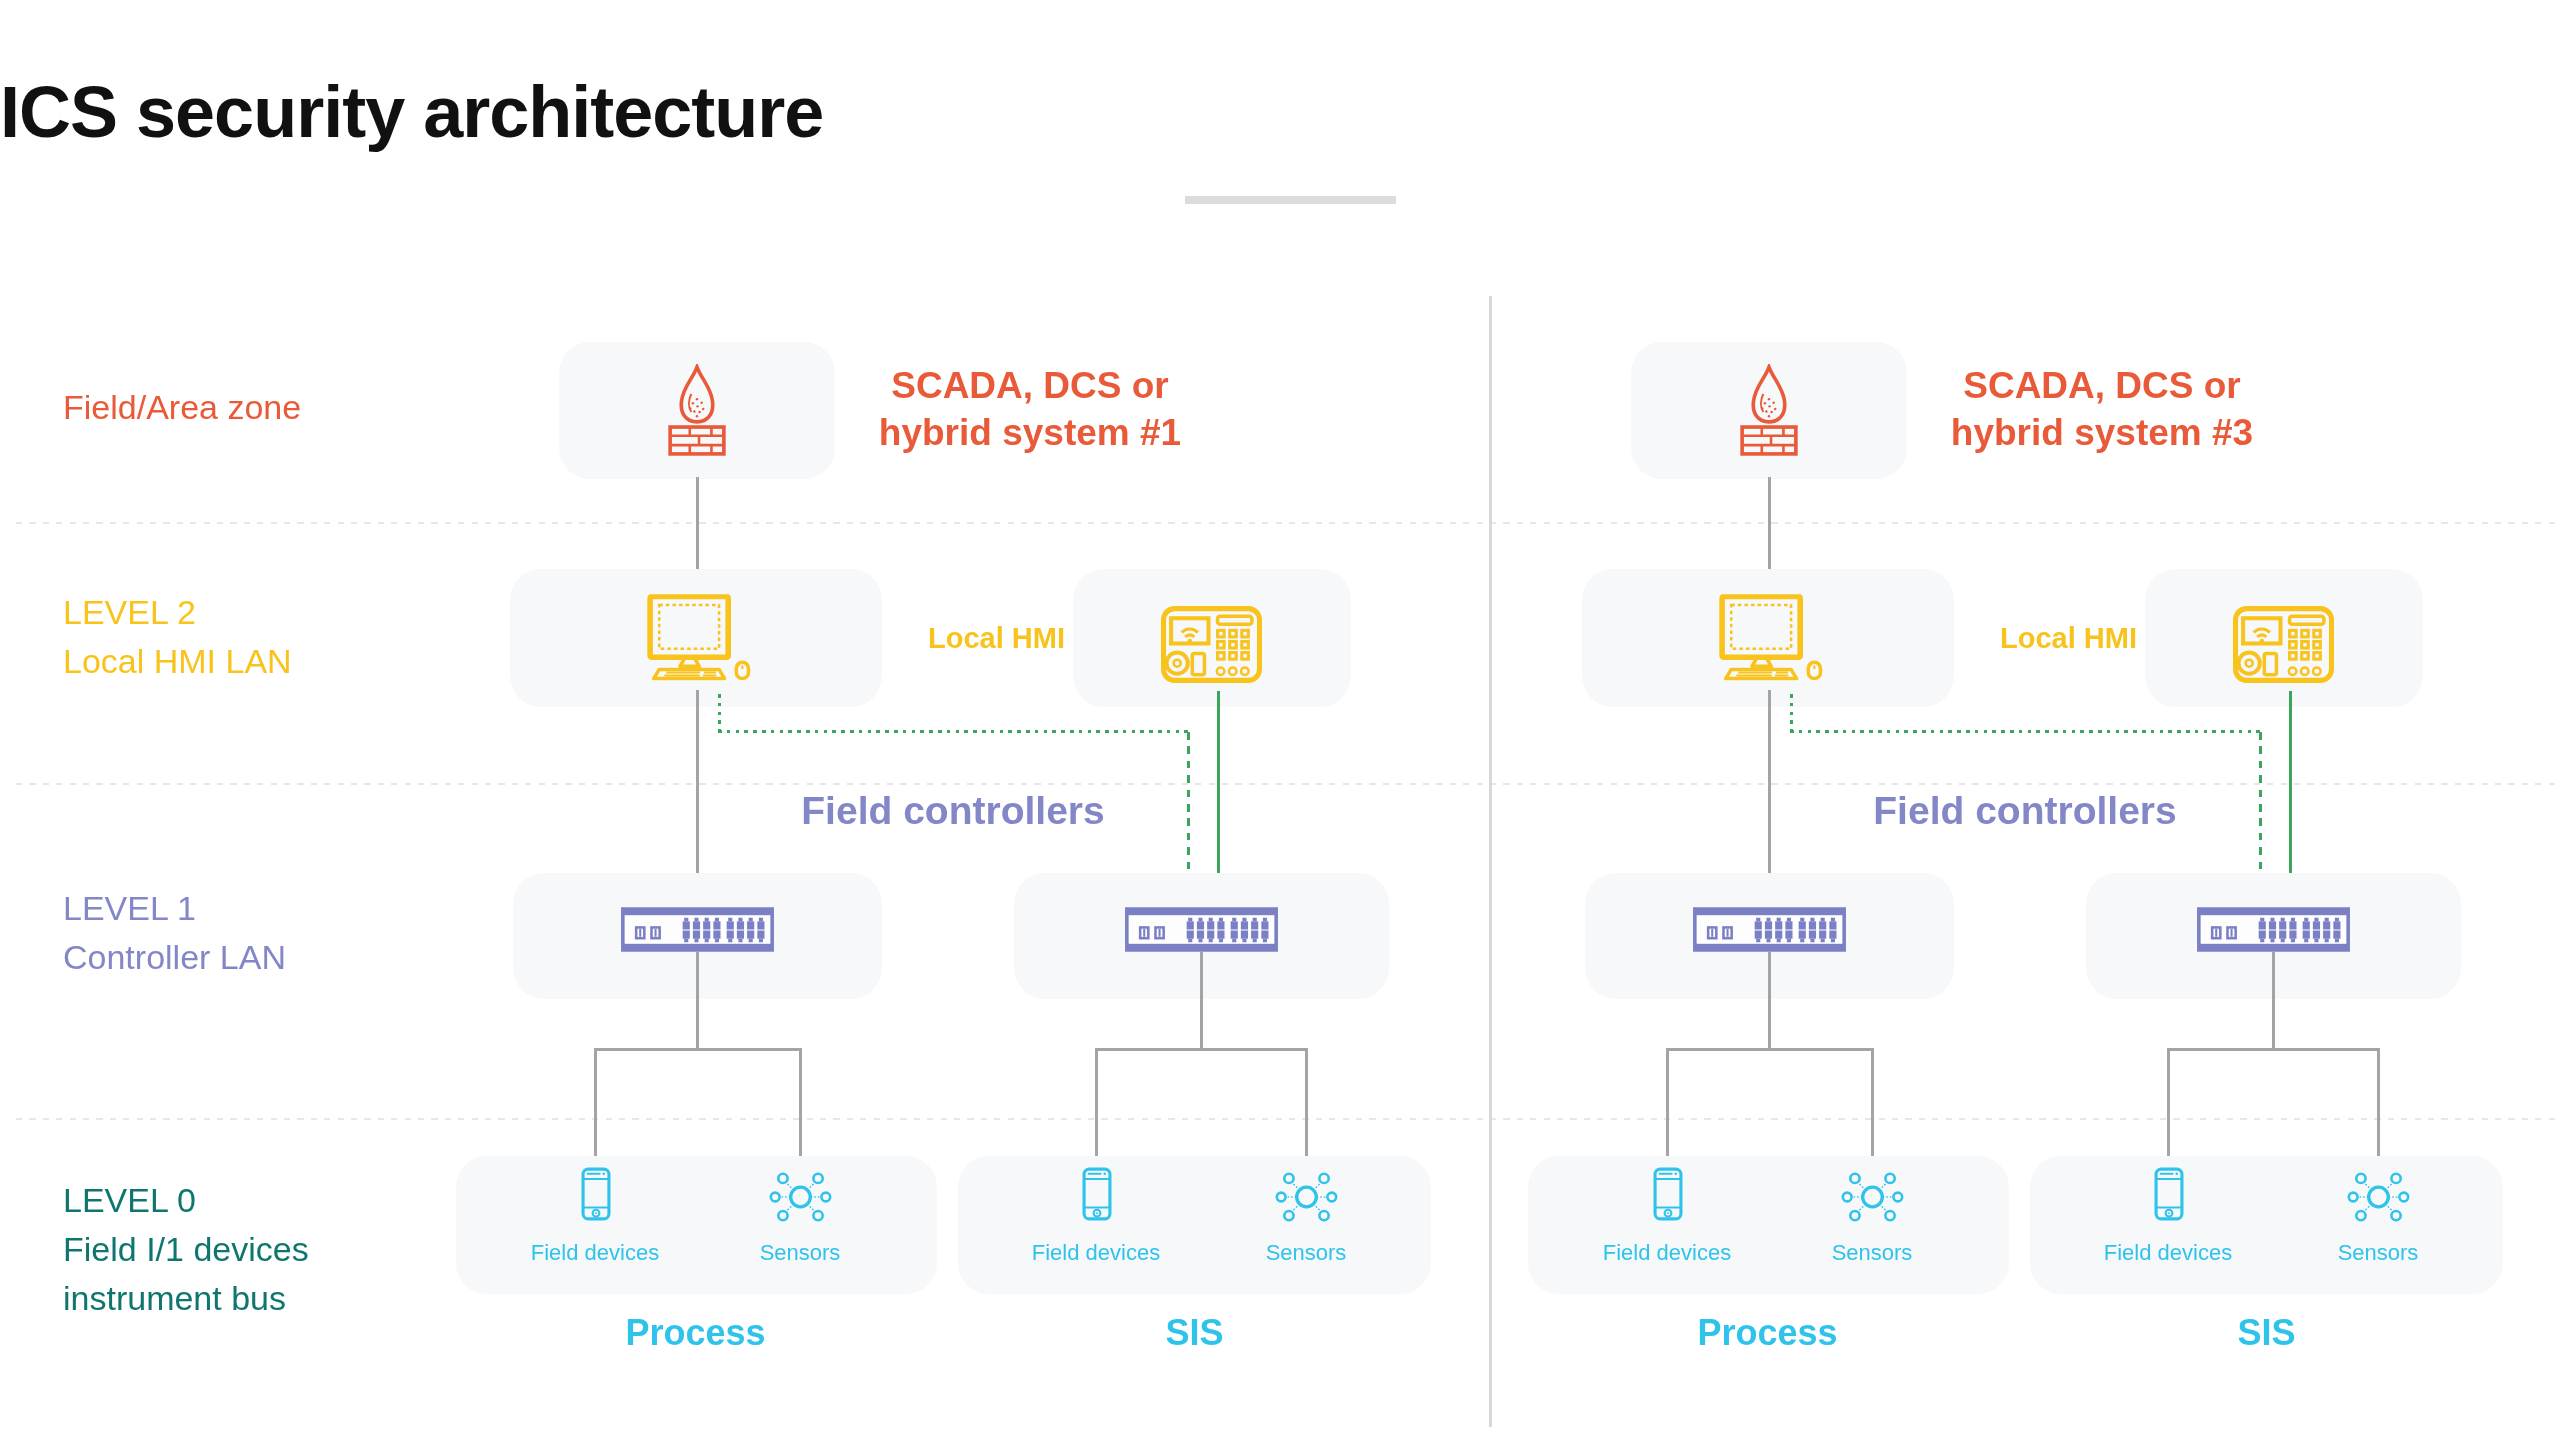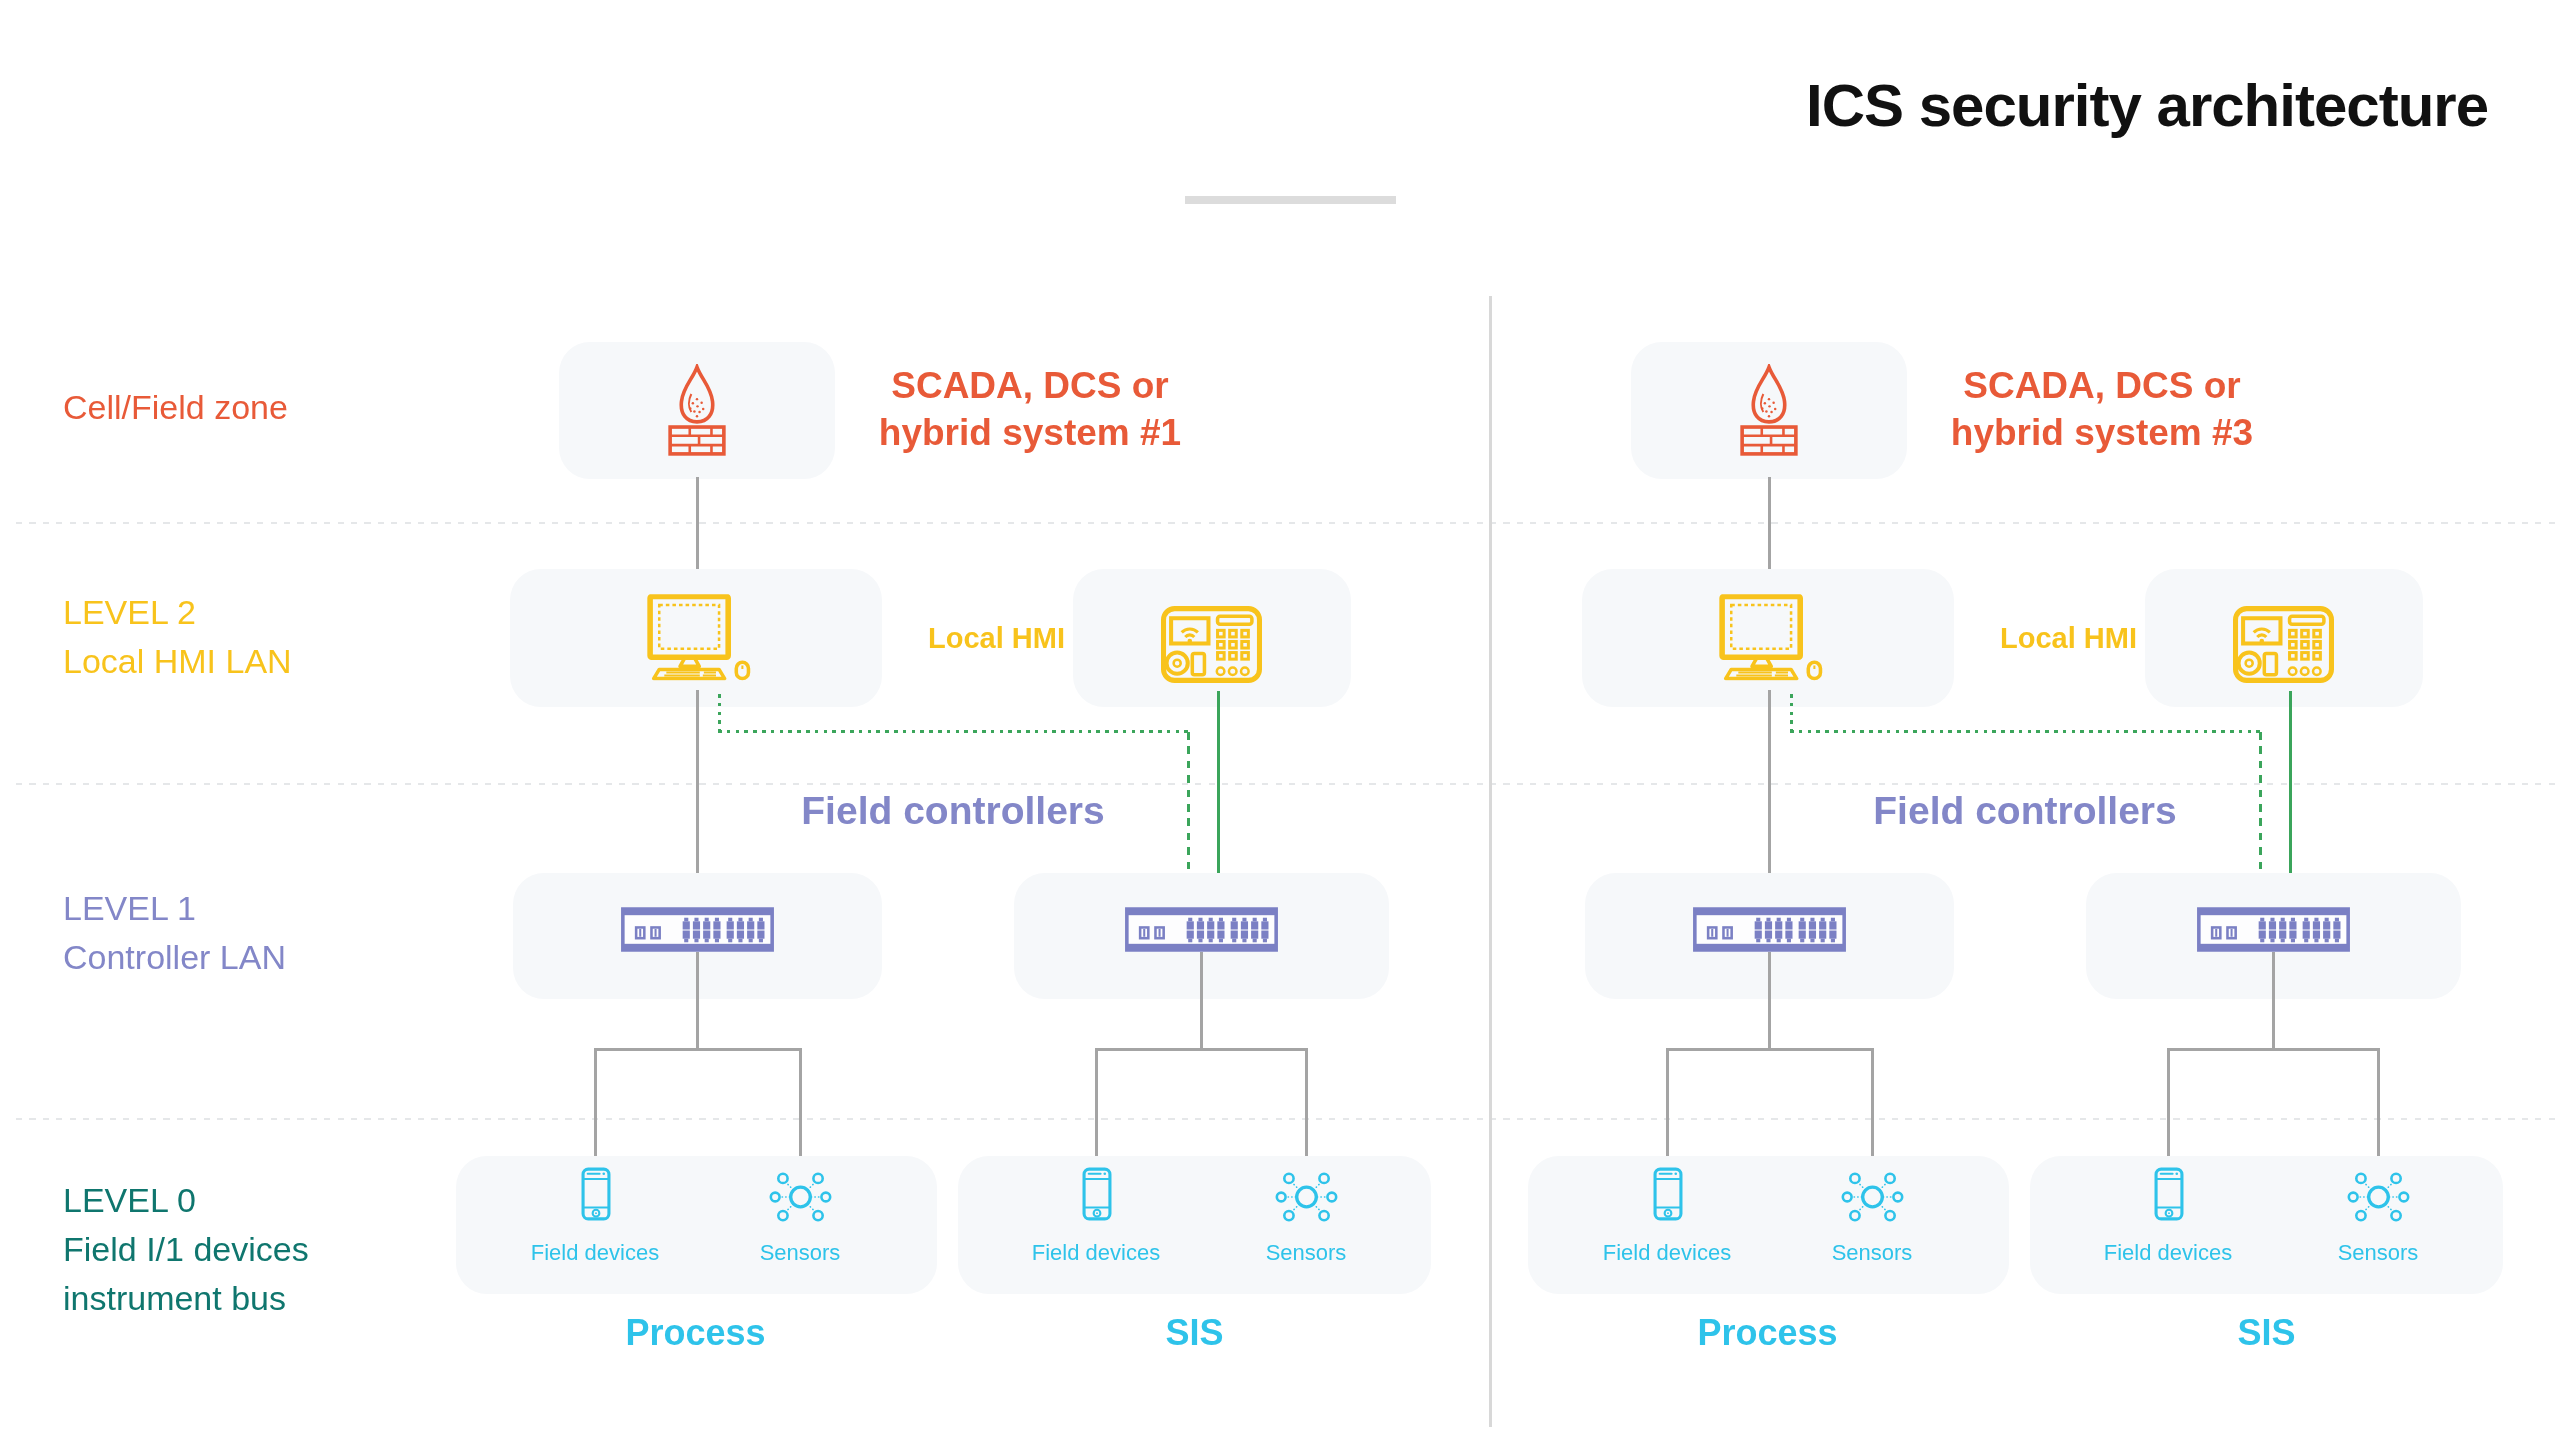--- a/index.html
+++ b/index.html
@@ -1,21 +1,21 @@
 <!DOCTYPE html>
 <html style="font-size:8.2px"><head>
 <meta charset="utf-8">
 <style>
   html,body{margin:0;padding:0;background:#fff;}
   #canvas{position:relative;width:2576px;height:1449px;background:#ffffff;overflow:hidden;
           font-family:"Liberation Sans", sans-serif;}
   .abs{position:absolute;}
 
   
-  .title{left:0;top:71px;width:2488px;text-align:right;font-size:60px;font-weight:700;
+  .title{left:0;top:71px;width:2488px;text-align:left;font-size:72px;font-weight:700;
          color:#111111;letter-spacing:-1px;}
   .title-bar{left:1185px;top:196px;width:211px;height:8.2px;background:#dcdcdc;}
 
   
   .zone{left:63px;font-size:34px;line-height:49px;font-weight:400;}
   .zone-cell{top:383px;color:#E85A38;}
   .zone-l2{top:588px;color:#F8C31C;}
   .zone-l1{top:884px;color:#8387C8;}
   .zone-l0{top:1176px;color:#0f766e;}
 
@@ -214,21 +214,21 @@
     </symbol>
   </defs>
 </svg>
 
 <div id="canvas">
 
   <div class="abs title">ICS security architecture</div>
   <div class="abs title-bar"></div>
 
   <div class="abs zone zone-cell">
-    <div>Cell/Field zone</div>
+    <div>Field/Area zone</div>
   </div>
   <div class="abs zone zone-l2">
     <div>LEVEL 2</div>
     <div>Local HMI LAN</div>
   </div>
   <div class="abs zone zone-l1">
     <div>LEVEL 1</div>
     <div>Controller LAN</div>
   </div>
   <div class="abs zone zone-l0">

